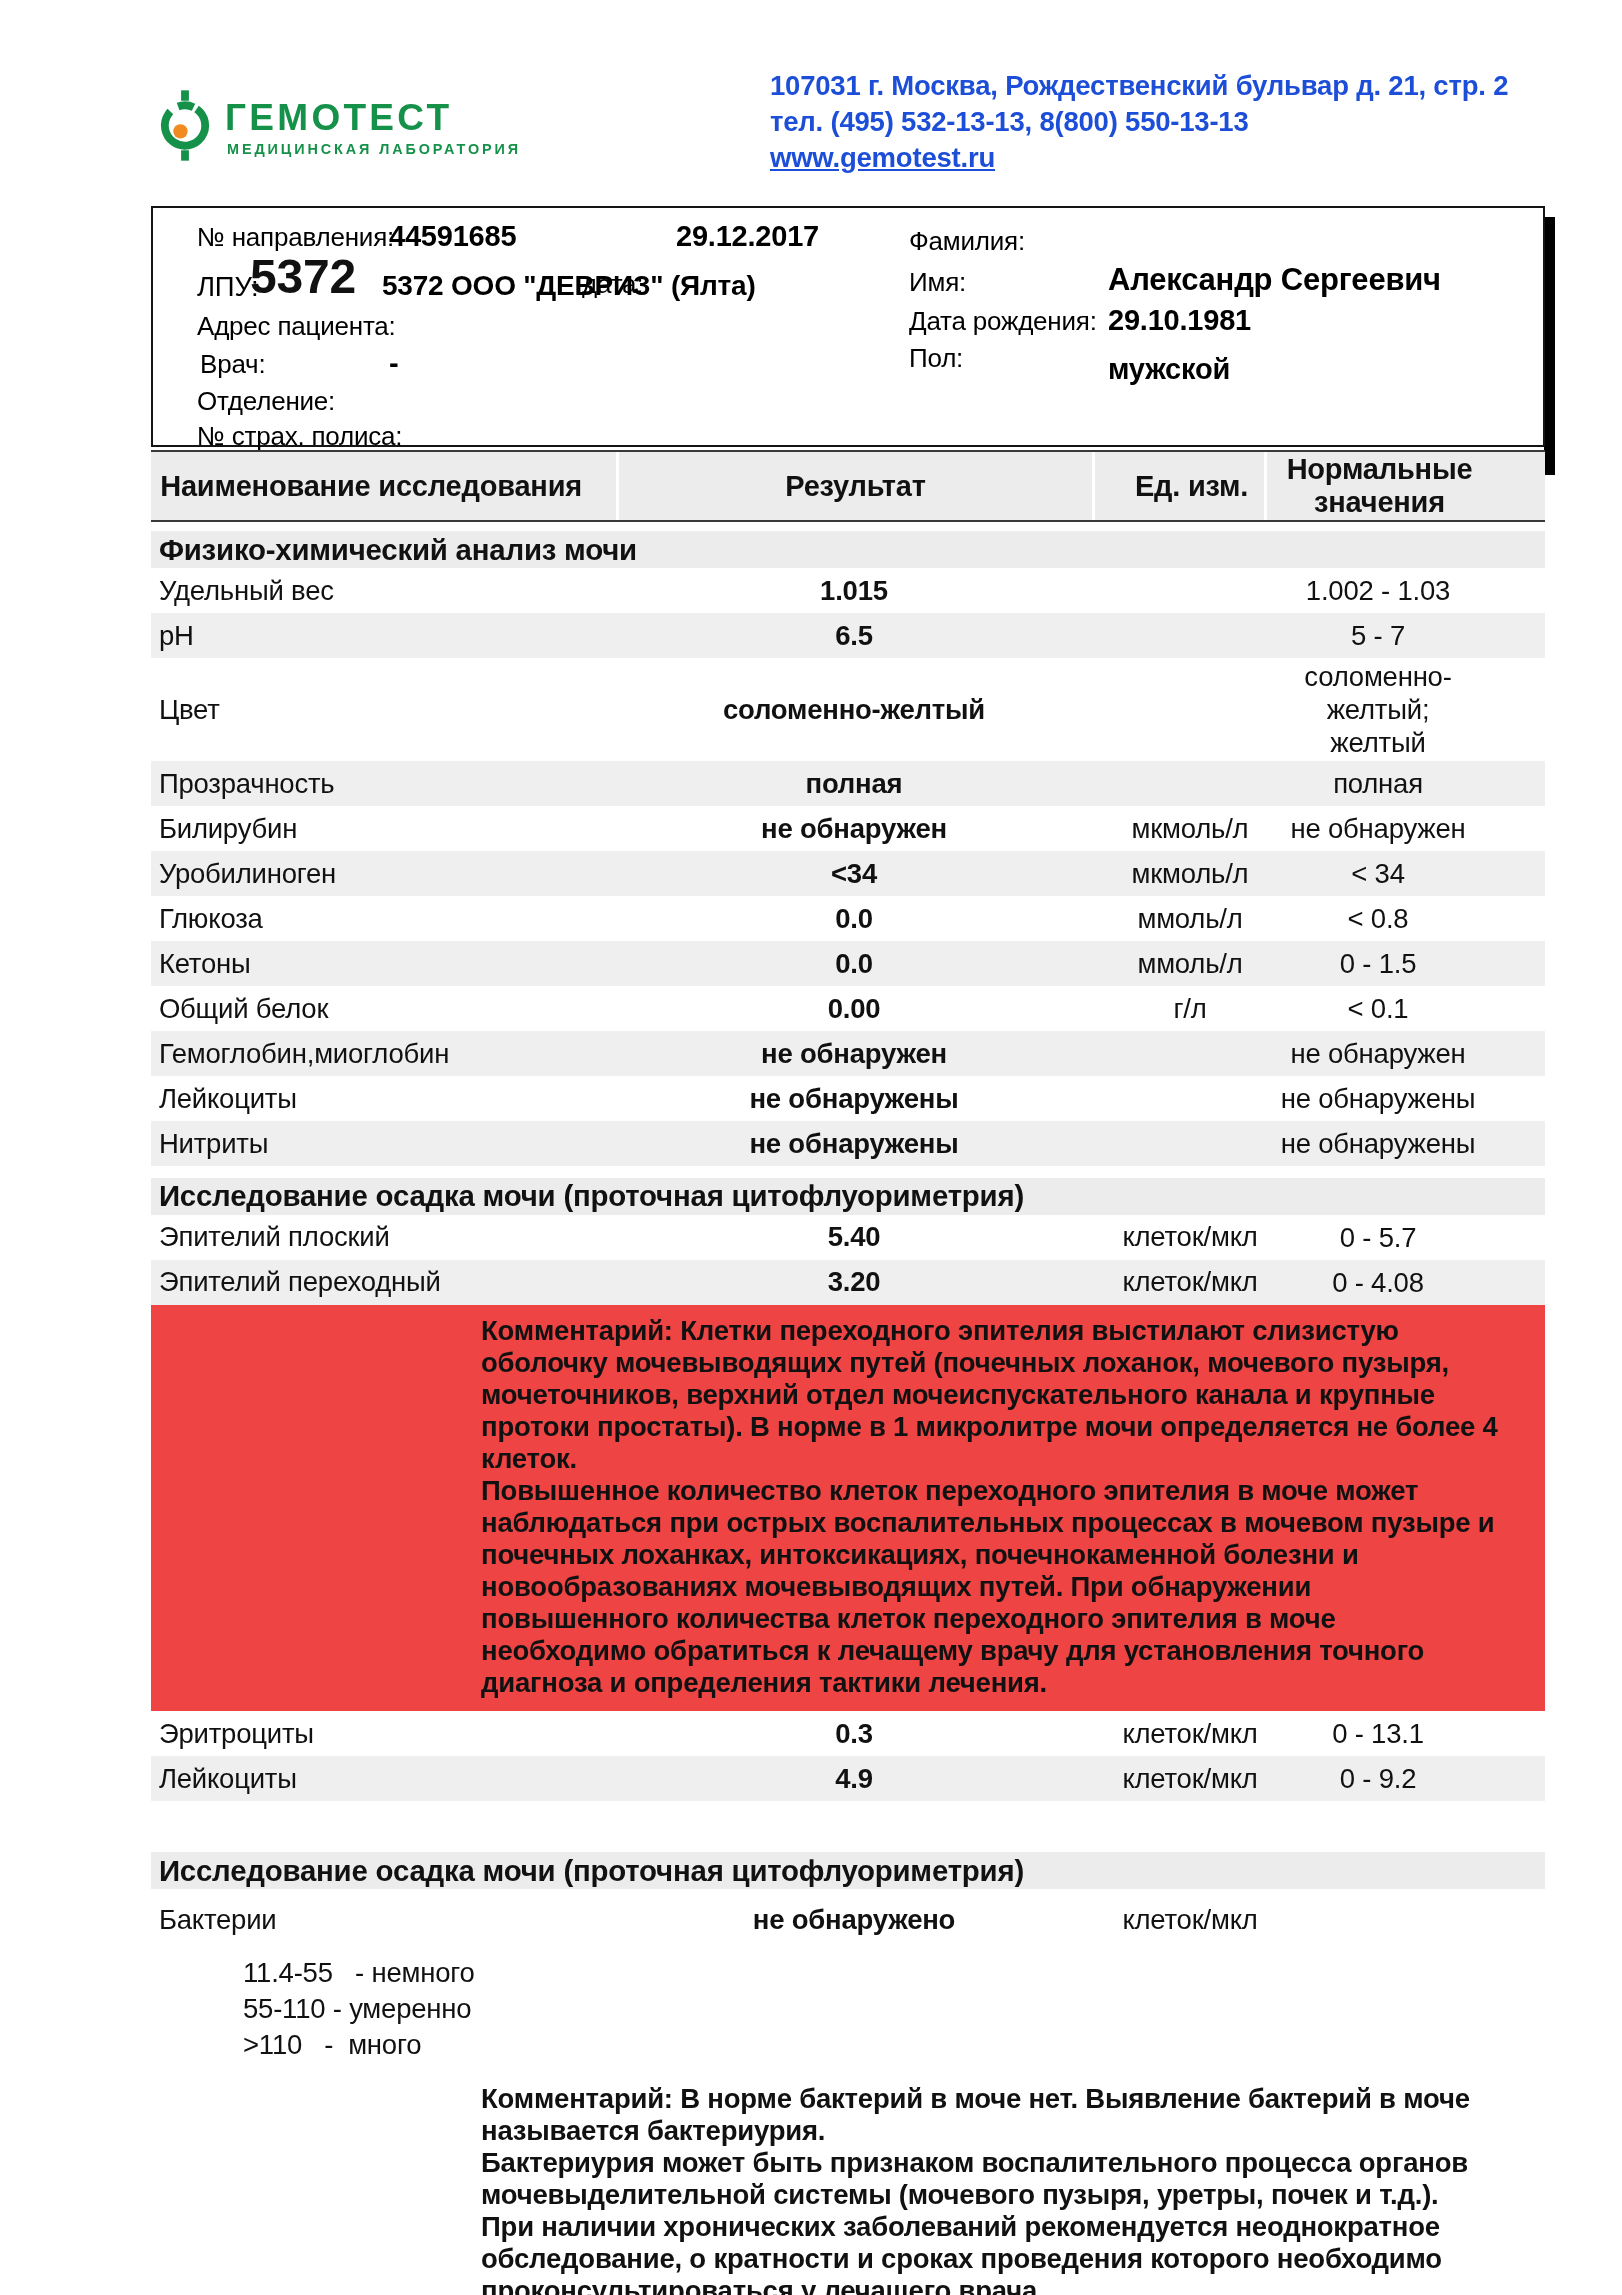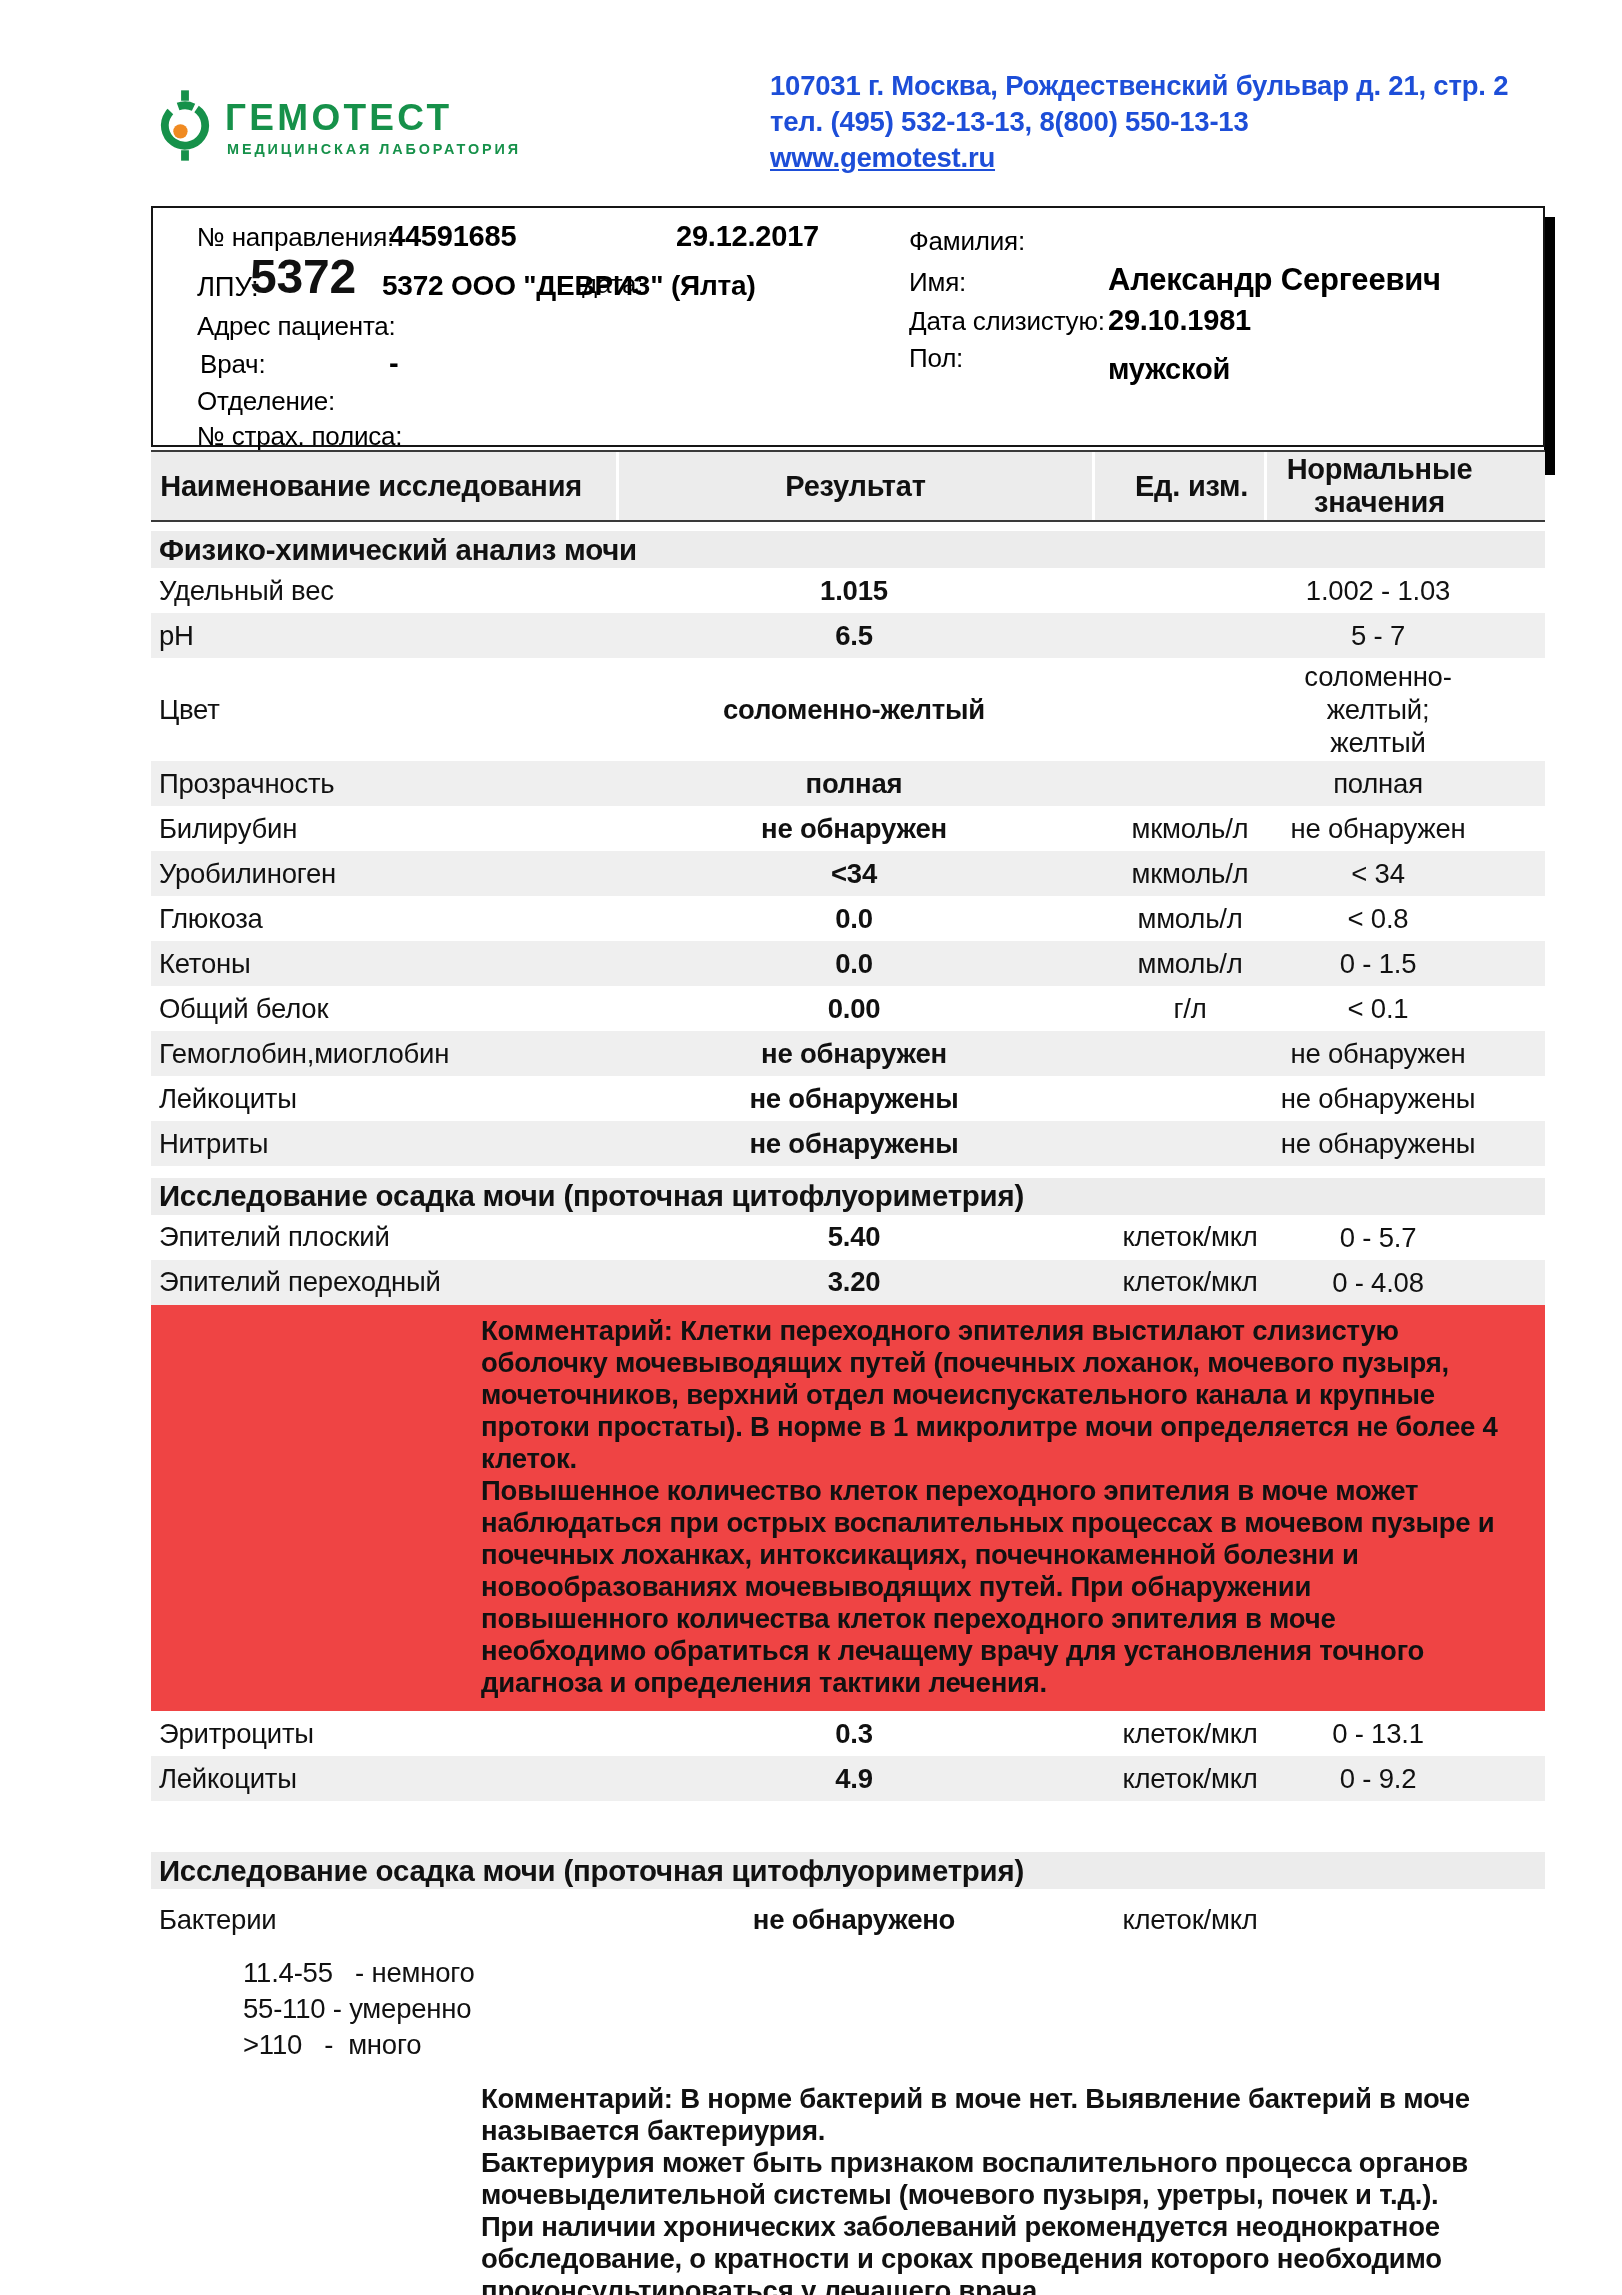--- a/index.html
+++ b/index.html
@@ -81,21 +81,21 @@
   <span class="pl" style="left:44px;top:103px;">Адрес пациента:</span>
   <span class="pl" style="left:47px;top:141px;">Врач:</span>
   <span class="pv" style="left:236px;top:139px;">-</span>
   <span class="pl" style="left:44px;top:178px;">Отделение:</span>
   <span class="pl" style="left:44px;top:213px;">№ страх. полиса:</span>
 
   <span class="pl" style="left:756px;top:18.3px;">Фамилия:</span>
   <span class="pv" style="left:955px;top:15.7px;"></span>
   <span class="pl" style="left:756px;top:59px;">Имя:</span>
   <span class="pv" style="left:955px;top:54px;font-size:31px;">Александр Сергеевич</span>
-  <span class="pl" style="left:756px;top:98px;">Дата слизистую:</span>
+  <span class="pl" style="left:756px;top:98px;">Дата рождения:</span>
   <span class="pv" style="left:955px;top:96px;">29.10.1981</span>
   <span class="pl" style="left:756px;top:135px;">Пол:</span>
   <span class="pv" style="left:955px;top:133px;margin-top:12px;">мужской</span>
 </div>
 
 <div class="table">
 
   <div class="thead">
     <div class="hc c1">Наименование исследования</div>
     <div class="hc c2">Результат</div>

